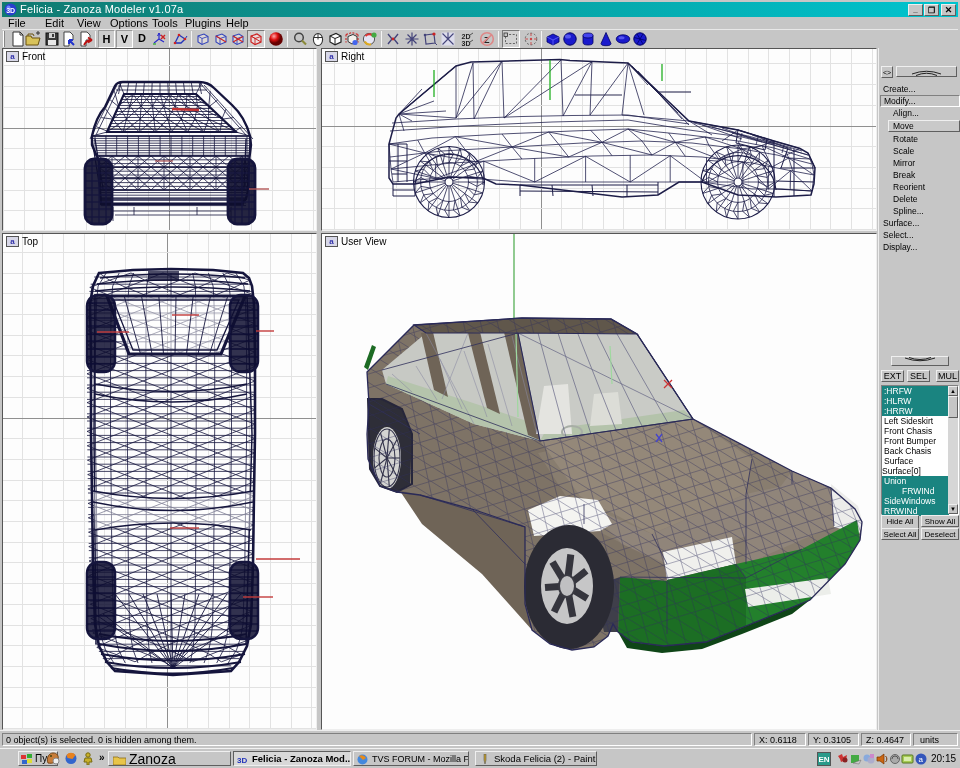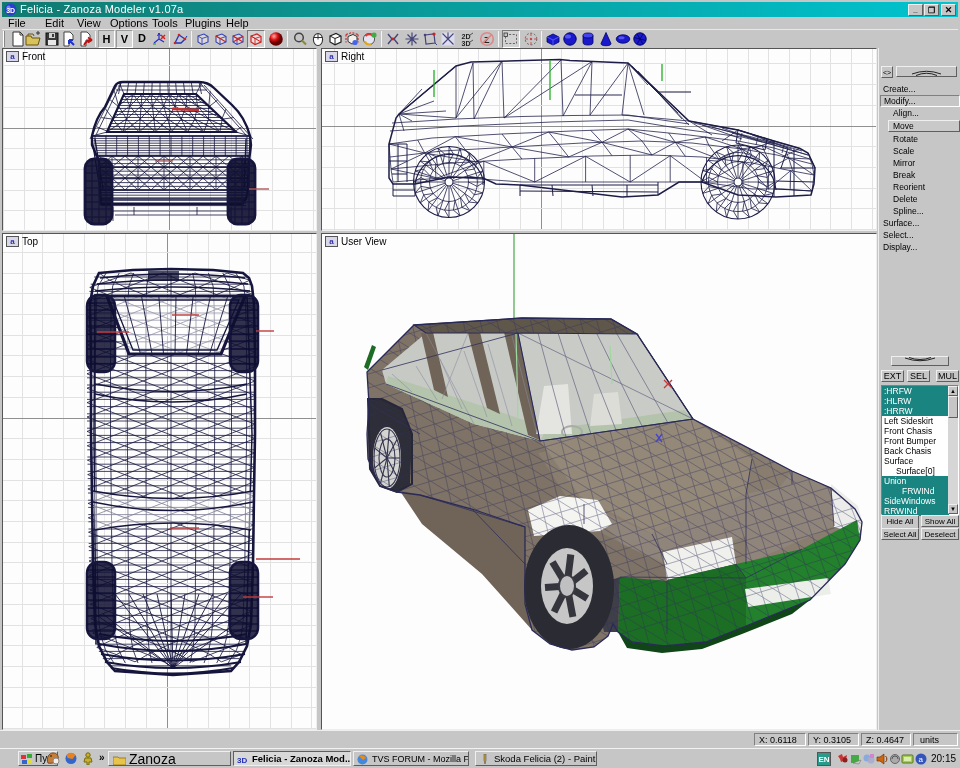--- a/index.html
+++ b/index.html
@@ -1723,39 +1723,40 @@
 <div class="abs sunken" style="left:2px;top:337px;width:78px;height:130px;background:#fff;font-size:8.5px">
 <div style="position:absolute;left:0;top:0;width:67px">
 <div style="background:#1a8480;color:#fff;height:10px;padding-left:2px;line-height:10px">:HRFW</div>
 <div style="background:#1a8480;color:#fff;height:10px;padding-left:2px;line-height:10px">:HLRW</div>
 <div style="background:#1a8480;color:#fff;height:10px;padding-left:2px;line-height:10px">:HRRW</div>
 <div style="height:10px;padding-left:2px;line-height:10px">Left Sideskirt</div>
 <div style="height:10px;padding-left:2px;line-height:10px">Front Chasis</div>
 <div style="height:10px;padding-left:2px;line-height:10px">Front Bumper</div>
 <div style="height:10px;padding-left:2px;line-height:10px">Back Chasis</div>
 <div style="height:10px;padding-left:2px;line-height:10px">Surface</div>
-<div style="height:10px;padding-left:14px;line-height:10px">Surface[0]</div>
+<div style="height:10px;padding-left:0;line-height:10px">Surface[0]</div>
 <div style="background:#1a8480;color:#fff;height:10px;padding-left:2px;line-height:10px">Union</div>
 <div style="background:#1a8480;color:#fff;height:10px;padding-left:20px;line-height:10px">FRWINd</div>
 <div style="background:#1a8480;color:#fff;height:10px;padding-left:2px;line-height:10px">SideWindows</div>
 <div style="background:#1a8480;color:#fff;height:10px;padding-left:2px;line-height:10px">RRWINd</div>
 </div>
 <div style="position:absolute;right:0;top:0;width:10px;height:128px;background:#d6d6d6">
 <div class="btn" style="position:absolute;top:0;width:10px;height:10px;font-size:6px;text-align:center;line-height:9px">▲</div>
 <div class="btn" style="position:absolute;top:10px;width:10px;height:22px"></div>
 <div class="btn" style="position:absolute;bottom:0;width:10px;height:10px;font-size:6px;text-align:center;line-height:9px">▼</div>
 </div>
 </div>
 <div class="abs btn" style="left:2px;top:467px;width:38px;height:25px;font-size:8px;text-align:center;line-height:11px">Hide All</div>
 <div class="abs btn" style="left:42px;top:467px;width:38px;height:12px;font-size:8px;text-align:center;line-height:11px">Show All</div>
 <div class="abs btn" style="left:2px;top:480px;width:38px;height:12px;font-size:8px;text-align:center;line-height:11px">Select All</div>
 <div class="abs btn" style="left:42px;top:480px;width:38px;height:12px;font-size:8px;text-align:center;line-height:11px">Deselect</div>
 </div>
 
 <div class="abs" style="left:0;top:730px;width:960px;height:18px;background:#c6c6c6;border-top:1px solid #eee">
+<div class="abs sunken" style="left:2px;top:2px;width:750px;height:13px;font-size:9px;padding:1px 3px">0 object(s) is selected. 0 is hidden among them.</div>
 <div class="abs sunken" style="left:754px;top:2px;width:52px;height:13px;font-size:9px;padding:1px 4px">X: 0.6118</div>
 <div class="abs sunken" style="left:808px;top:2px;width:51px;height:13px;font-size:9px;padding:1px 4px">Y: 0.3105</div>
 <div class="abs sunken" style="left:861px;top:2px;width:50px;height:13px;font-size:9px;padding:1px 4px">Z: 0.4647</div>
 <div class="abs sunken" style="left:913px;top:2px;width:45px;height:13px;font-size:9px;padding:1px 6px">units</div>
 </div>
 
 <div class="abs" style="left:0;top:748px;width:960px;height:20px;background:#c6c6c6;border-top:1px solid #f2f2f2">
 <div class="abs btn" style="left:18px;top:2px;width:40px;height:15px;font-size:10px;font-weight:normal;padding-left:16px;line-height:14px">Пуск
 <svg style="position:absolute;left:2px;top:2px" width="12" height="11" viewBox="0 0 12 11">
         <rect x="0" y="1" width="5" height="4" fill="#d33"></rect>

